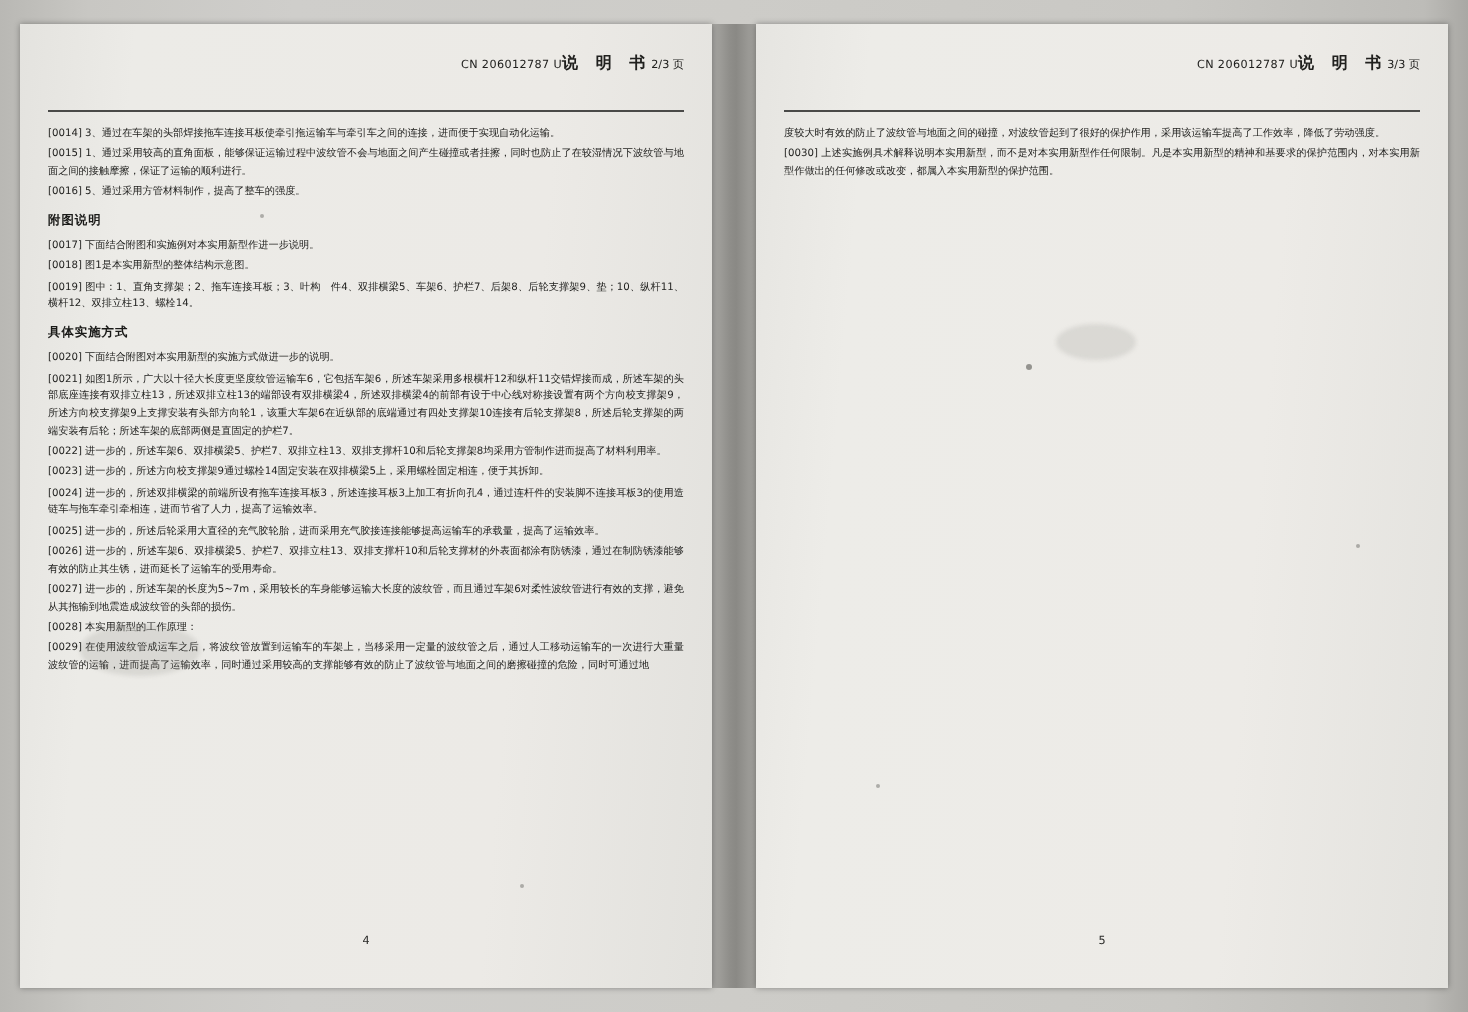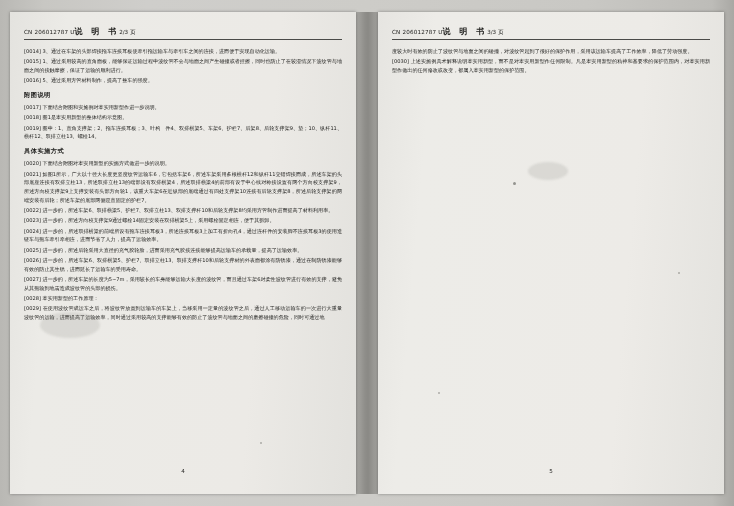--- a/index.html
+++ b/index.html
@@ -35,23 +35,23 @@
   }
 
   .inner {
     position: absolute;
     left: 14px; right: 14px; top: 14px; bottom: 14px;
   }
 
   .hdr {
     display: flex;
     align-items: baseline;
-    justify-content: flex-start;
+    justify-content: flex-end;
     border-bottom: 1px solid #4a4a48;
-    padding-bottom: 2px;
+    padding-bottom: 18px;
     font-size: 6px;
     color: #20201e;
   }
   .hdr .code { font-size: 5.6px; letter-spacing: 0.2px; }
   .hdr .ttl { font-size: 8px; font-weight: bold; letter-spacing: 3px; }
   .hdr .pg { font-size: 5.6px; }
 
   .body {
     margin-top: 7px;
     font-size: 5.1px;

